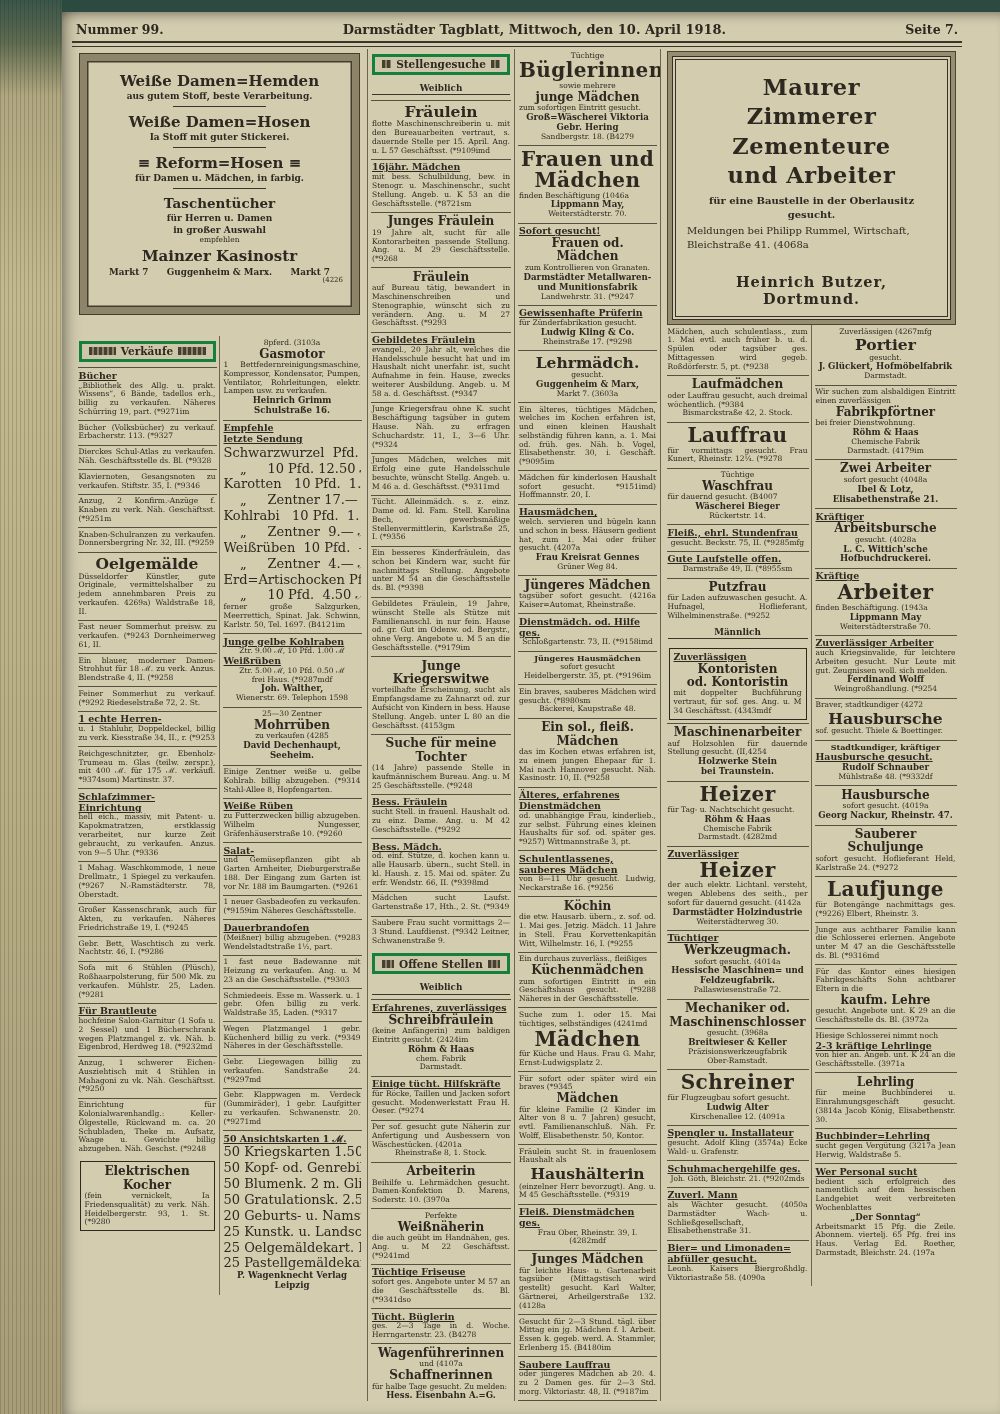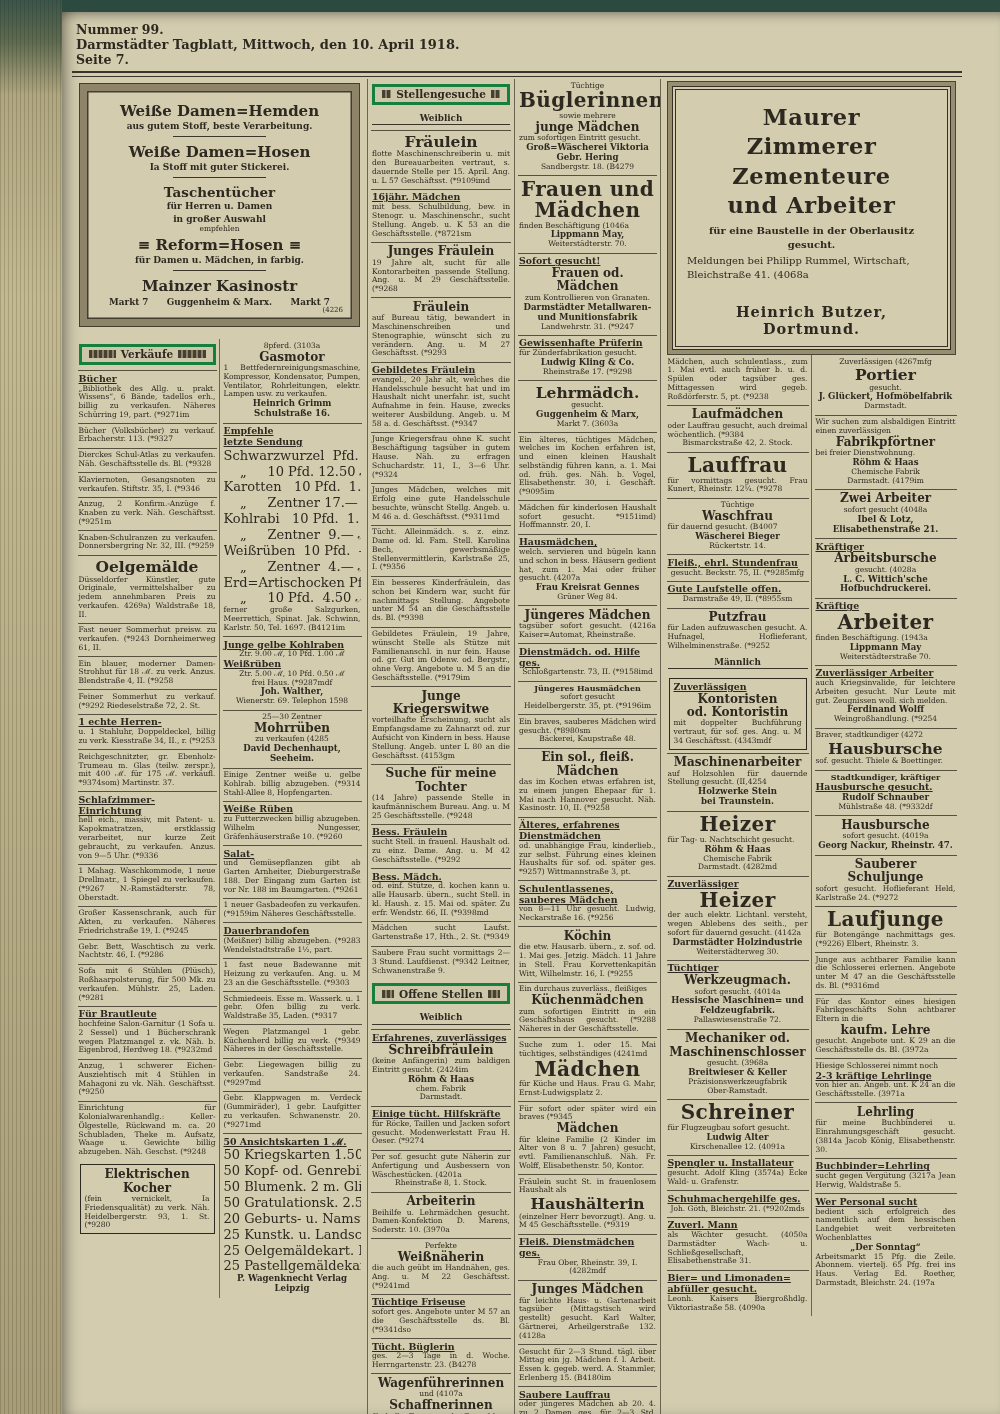--- a/index.html
+++ b/index.html
@@ -9,39 +9,39 @@
   .edges{position:absolute;left:0;top:0;bottom:0;width:62px;
     background:linear-gradient(180deg,#3a554b 0,#5e6b50 42px,#b0a67f 95px,#c3b990 300px,#b6ab83 60%,#a89d77 100%);}
   .edges:after{content:"";position:absolute;inset:0;
     background:repeating-linear-gradient(90deg,rgba(40,35,20,.18) 0 1px,transparent 1px 4px);}
   .page{position:absolute;left:62px;top:12px;width:938px;height:1402px;box-sizing:border-box;
     background:radial-gradient(ellipse at 45% 25%,#dad3b7 0%,#d3ccaf 55%,#c5be a1 100%);
     background-color:#d3ccaf;
     box-shadow:inset 10px 0 16px -8px rgba(0,0,0,.5), inset 0 10px 12px -8px rgba(0,0,0,.35);
     padding:8px 38px 0 10px;}
   .pghead{display:flex;justify-content:space-between;align-items:baseline;
-    font-weight:bold;padding:2px 4px 4px;flex-direction:column;}
+    font-weight:bold;padding:2px 4px 4px;}
   .pghead .iss,.pghead .pgl{font-size:12.5px;}
   .pghead .mast{font-size:13px;}
   .rule2{border-top:2px solid #3a342a;border-bottom:1px solid #3a342a;height:3px;margin:0 0 2px;}
   main.cols{display:grid;grid-template-columns:296px 147px 146px 1fr;height:1352px;overflow:hidden;}
   .col{border-right:1px solid #6a634f;padding:0 3px;overflow:hidden;min-width:0;}
   .col.last{border-right:none;}
   .subcols{display:flex;align-items:stretch;}
   .subcol{flex:1;min-width:0;overflow:hidden;padding:0 2.5px;}
   .subcol+.subcol{border-left:1px solid #6a634f;}
   
   .blk{border-top:1px solid #55503f;padding:2.5px 1px 3.5px;}
   .subcol .blk:first-child,.col > .blk:first-child{border-top:none;}
   .blk.barblk{border-top:none;}
   .blk.boxed{border:1.6px solid #2e2920;padding:3px 4px;margin:4px 2px 3px;}
   
   .adframe{box-sizing:border-box;}
-  .mainframe{margin:5px 5px 13px;border:7px solid #8d8469;outline:1.5px solid #433d30;
-    box-shadow:inset 0 0 0 1.5px #433d30;padding:10px 8px 4px;}
+  .mainframe{margin:5px 5px 22px;border:7px solid #8d8469;outline:1.5px solid #433d30;
+    box-shadow:inset 0 0 0 1.5px #433d30;padding:10px 8px 22px;}
   .maurerframe{margin:7px 8px 5px;border:4px double #352f25;box-shadow:0 0 0 4px #978e72,0 0 0 5px #4a4436;
     padding:12px 10px 8px;}
   .adframe .blk{border-top:none;padding:1px 1px;}
   
   .s-g1{font-size:20px;font-weight:bold;text-align:center;line-height:1.08;letter-spacing:.4px;}
   .s-g2{font-size:22.5px;font-weight:bold;text-align:center;line-height:1.3;letter-spacing:.6px;}
   .s-h1{font-size:15.5px;font-weight:bold;text-align:center;line-height:1.12;}
   .s-h2{font-size:12px;font-weight:bold;text-align:center;line-height:1.12;}
   .s-h3{font-size:9.4px;font-weight:bold;text-align:left;line-height:1.15;text-decoration:underline;}
   .s-b{font-size:7.5px;text-align:justify;line-height:1.17;}
@@ -86,29 +86,29 @@
             <div class="s-mz">Weiße Damen=Hemden</div>
             <div class="s-mzc">aus gutem Stoff, beste Verarbeitung.</div>
             <div class="s-d"></div>
           </div>
           <div class="blk">
             <div class="s-mz">Weiße Damen=Hosen</div>
             <div class="s-mzc">Ia Stoff mit guter Stickerei.</div>
             <div class="s-d"></div>
           </div>
           <div class="blk">
+            <div class="s-mz">≡ Reform=Hosen ≡</div>
+            <div class="s-mzc">für Damen u. Mädchen, in farbig.</div>
+            <div class="s-d"></div>
+          </div>
+          <div class="blk">
             <div class="s-mz2">Taschentücher</div>
             <div class="s-mzc">für Herren u. Damen</div>
             <div class="s-mzc">in großer Auswahl</div>
             <div class="s-c">empfehlen</div>
-          </div>
-          <div class="blk">
-            <div class="s-mz">≡ Reform=Hosen ≡</div>
-            <div class="s-mzc">für Damen u. Mädchen, in farbig.</div>
-            <div class="s-d"></div>
           </div>
           <div class="blk">
             <div class="s-mz">Mainzer Kasinostr</div>
             <div class="s-mzr">Markt 7      Guggenheim &amp; Marx.      Markt 7</div>
             <div class="s-r">(4226</div>
           </div>
         </div>
       <div class="subcols">
         <div class="subcol">
             <div class="blk barblk">

